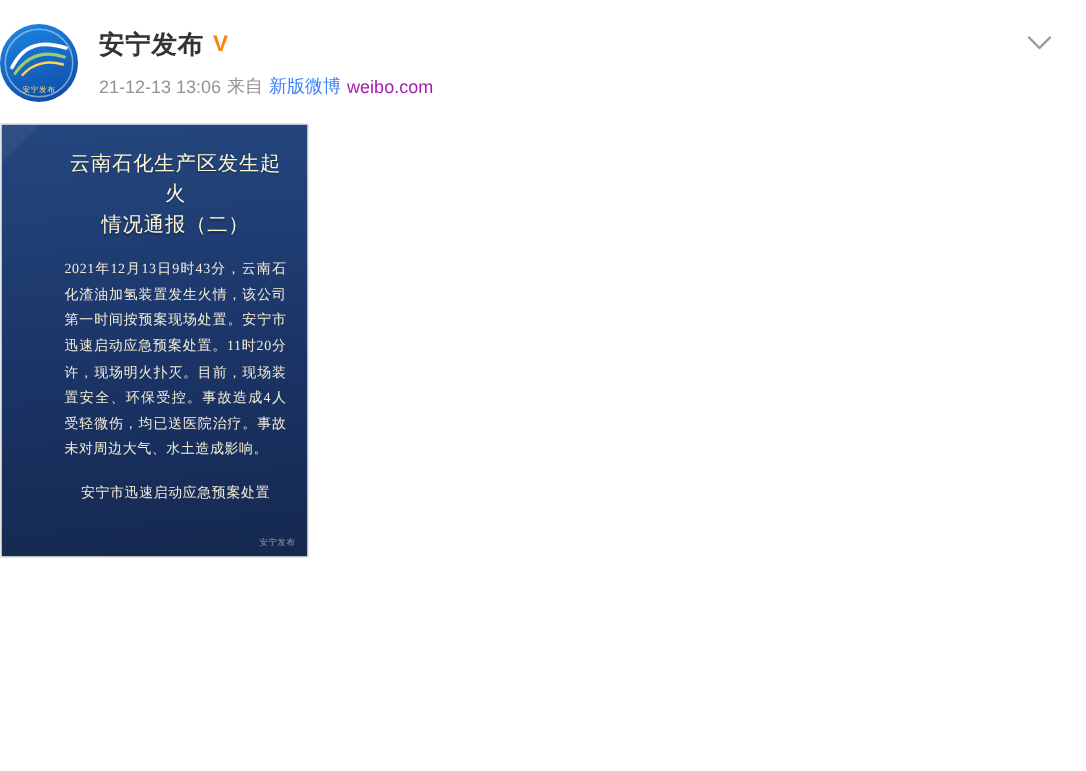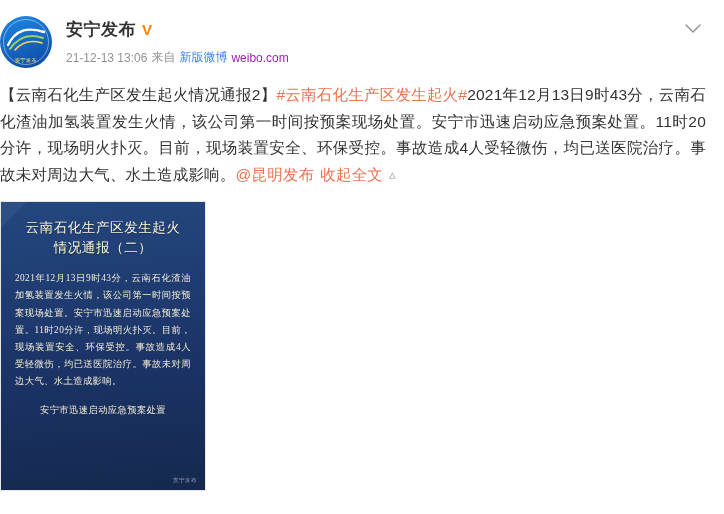--- a/index.html
+++ b/index.html
@@ -148,20 +148,21 @@
     cursor: pointer;
     border: 1px solid #e6e6e6;
   }
   .media-inner {
     position: absolute;
     inset: 0;
     padding: 16px 14px 10px 14px;
     display: flex;
     flex-direction: column;
     color: #fdf6e3;
+    margin-left: 28px;
   }
   .poster-title {
     text-align: center;
     font-family: "Liberation Serif", serif;
     font-size: 13.5px;
     line-height: 1.5;
     color: #fff7d6;
     letter-spacing: .6px;
     text-shadow: 0 1px 1px rgba(0,0,0,.35);
   }
@@ -229,23 +230,20 @@
       </div>
     </div>
 
     <div class="chevron-btn">
       <svg width="18" height="12" viewBox="0 0 18 12">
         <path d="M2 2 L9 9 L16 2" fill="none" stroke="#999999" stroke-width="1.6" stroke-linecap="round" stroke-linejoin="round"></path>
       </svg>
     </div>
   </div>
 
-  <div class="content">
-    <span>【云南石化生产区发生起火情况通报2】</span><a class="hashtag" href="#">#云南石化生产区发生起火#</a><span>2021年12月13日9时43分，云南石化渣油加氢装置发生火情，该公司第一时间按预案现场处置。安宁市迅速启动应急预案处置。11时20分许，现场明火扑灭。目前，现场装置安全、环保受控。事故造成4人受轻微伤，均已送医院治疗。事故未对周边大气、水土造成影响。</span><a class="mention" href="#">@昆明发布</a><span class="fold-link">收起全文</span><span class="fold-arrow">▵</span>
-  </div>
 
   <div class="media">
     <div class="poster-corner"></div>
     <div class="media-inner">
       <div class="poster-title">云南石化生产区发生起火</div>
       <div class="poster-title">情况通报（二）</div>
       <div class="poster-body">2021年12月13日9时43分，云南石化渣油加氢装置发生火情，该公司第一时间按预案现场处置。安宁市迅速启动应急预案处置。11时20分许，现场明火扑灭。目前，现场装置安全、环保受控。事故造成4人受轻微伤，均已送医院治疗。事故未对周边大气、水土造成影响。</div>
       <div class="poster-sign">安宁市迅速启动应急预案处置</div>
     </div>
     <div class="poster-watermark">安宁发布</div>

